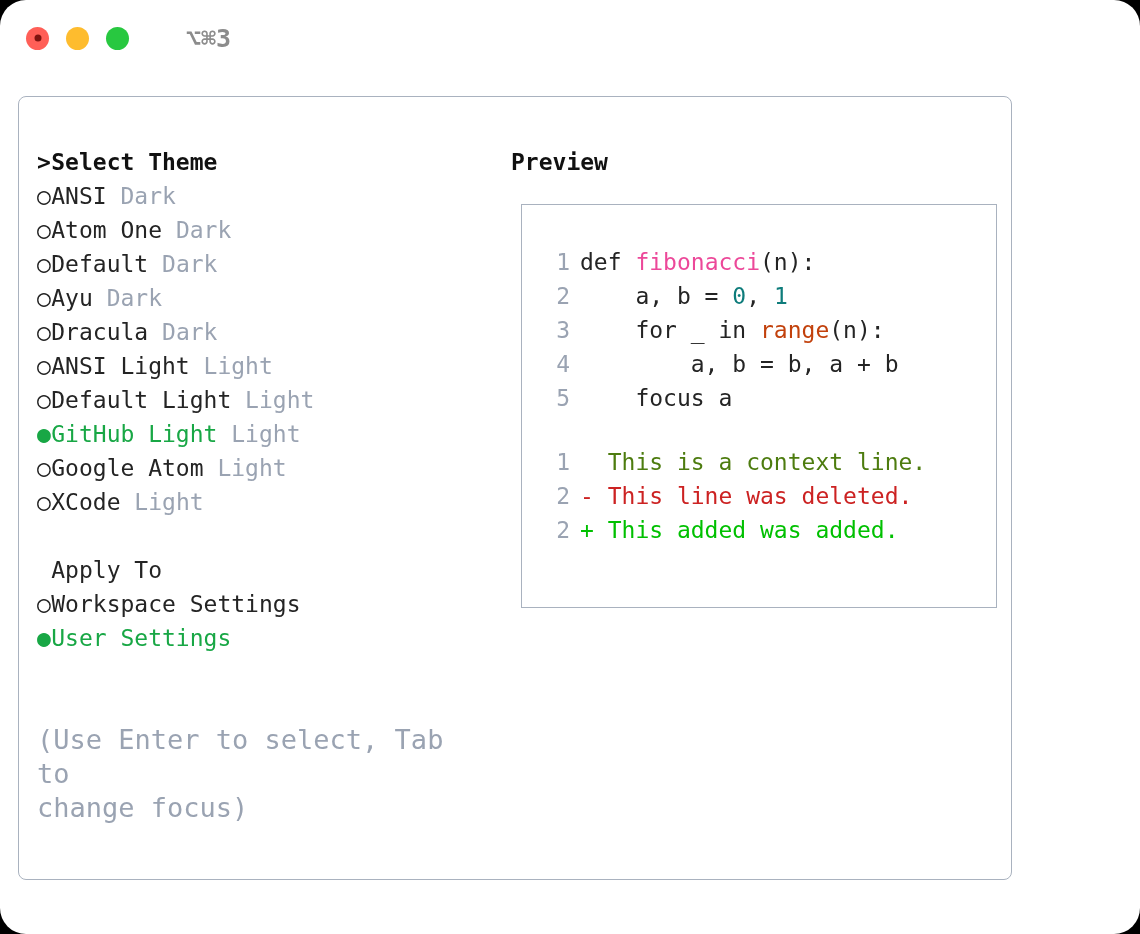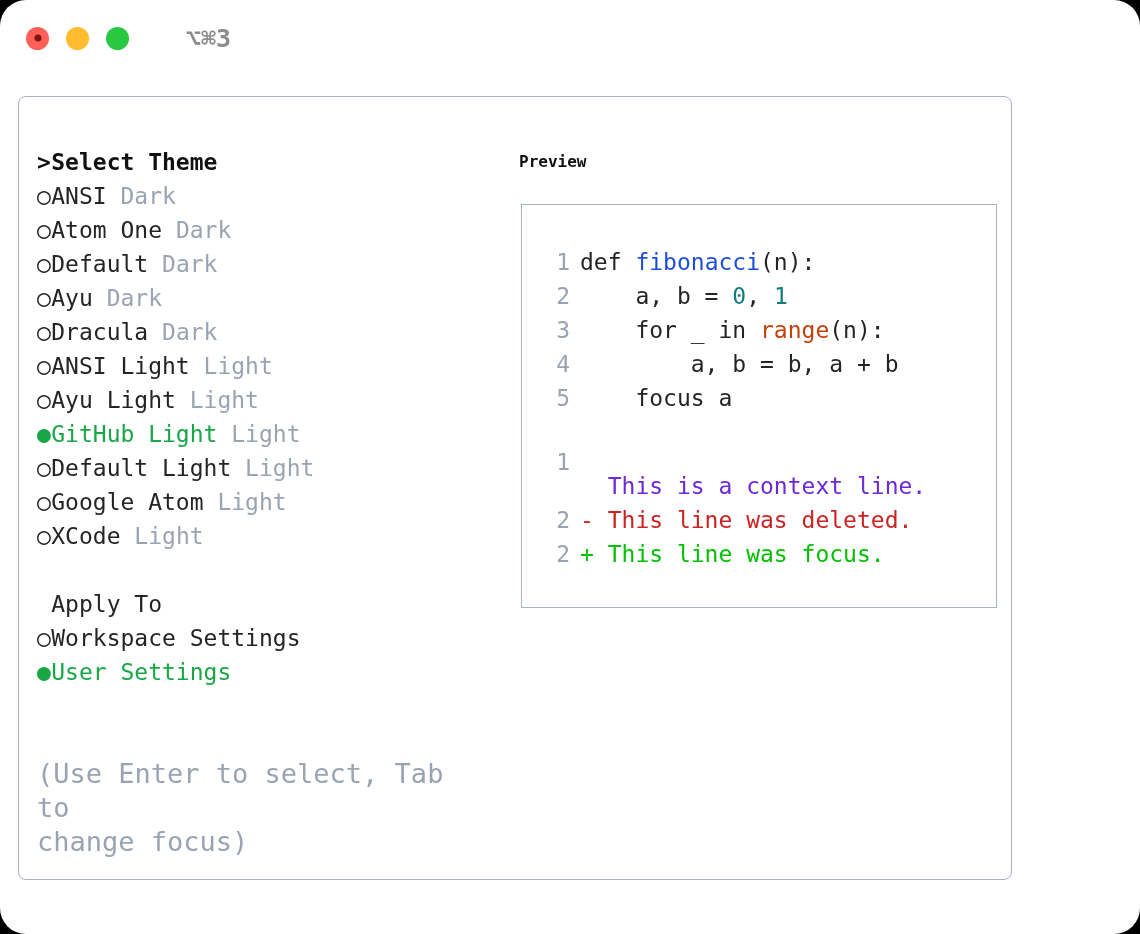--- a/index.html
+++ b/index.html
@@ -119,24 +119,24 @@
   .spacer-row { height: 34px; }
 
   
   #right-col {
     flex: 1 1 auto;
     padding: 48px 0 0 0;
     position: relative;
   }
 
   #preview-title {
-    font-size: 16px;
+    font-size: 23px;
     font-weight: bold;
     color: #111111;
-    margin-left: 20px;
+    margin-left: 12px;
     line-height: 34px;
   }
 
   #preview-box {
     position: absolute;
     left: 22px;
     top: 107px;
     width: 476px;
     height: 404px;
     border: 1.6px solid #a9b2bf;
@@ -155,25 +155,25 @@
   .gutter {
     width: 48px;
     text-align: right;
     color: #9aa3b2;
     flex: 0 0 auto;
     padding-right: 0px;
   }
 
   .code-text { padding-left: 10px; white-space: pre; }
 
-  .tok-fn   { color: #1d4ed8; }
+  .tok-fn   { color: #ec4899; }
   .tok-num  { color: #0e7c7b; }
   .tok-call { color: #c2410c; }
 
-  .diff-ctx { color: #6d28d9; margin-top: 24px; }
+  .diff-ctx { color: #4d7c0f; }
   .diff-del { color: #cc2222; }
   .diff-add { color: #00c000; }
 
   .diff-gap { height: 30px; }
 </style>
 </head>
 <body>
 
 <div id="window">
 
@@ -191,23 +191,22 @@
 
         <div class="tline heading"><span class="marker">&gt; </span><span>Select Theme</span></div>
 
         <div id="theme-list">
             <div class="tline"><span class="marker">○ </span><span>ANSI</span><span class="suffix"> Dark</span></div>
             <div class="tline"><span class="marker">○ </span><span>Atom One</span><span class="suffix"> Dark</span></div>
             <div class="tline"><span class="marker">○ </span><span>Default</span><span class="suffix"> Dark</span></div>
             <div class="tline"><span class="marker">○ </span><span>Ayu</span><span class="suffix"> Dark</span></div>
             <div class="tline"><span class="marker">○ </span><span>Dracula</span><span class="suffix"> Dark</span></div>
             <div class="tline"><span class="marker">○ </span><span>ANSI Light</span><span class="suffix"> Light</span></div>
-            <div class="tline"><span class="marker">○ </span><span>Ayu Light</span><span class="suffix"> Light</span></div>
+            <div class="tline"><span class="marker">○ </span><span>Default Light</span><span class="suffix"> Light</span></div>
             <div class="tline"><span class="marker sel">● </span><span class="sel">GitHub Light</span><span class="suffix"> Light</span></div>
-            <div class="tline"><span class="marker">○ </span><span>Default Light</span><span class="suffix"> Light</span></div>
             <div class="tline"><span class="marker">○ </span><span>Google Atom</span><span class="suffix"> Light</span></div>
             <div class="tline"><span class="marker">○ </span><span>XCode</span><span class="suffix"> Light</span></div>
           </div>
 
         <div class="spacer-row"></div>
 
         <div class="tline"><span class="marker">  </span><span>Apply To</span></div>
 
         <div id="apply-list">
             <div class="tline"><span class="marker">○ </span><span>Workspace Settings</span></div>
@@ -229,20 +228,20 @@
               <div class="code-line"><span class="gutter">1</span><span class="code-text"><span>def </span><span class="tok-fn">fibonacci</span><span>(n):</span></span></div>
               <div class="code-line"><span class="gutter">2</span><span class="code-text"><span>    a, b = </span><span class="tok-num">0</span><span>, </span><span class="tok-num">1</span></span></div>
               <div class="code-line"><span class="gutter">3</span><span class="code-text"><span>    for _ in </span><span class="tok-call">range</span><span>(n):</span></span></div>
               <div class="code-line"><span class="gutter">4</span><span class="code-text"><span>        a, b = b, a + b</span></span></div>
               <div class="code-line"><span class="gutter">5</span><span class="code-text"><span>    focus a</span></span></div>
             </div>
           <div class="diff-gap"></div>
           <div id="diff-block">
               <div class="code-line"><span class="gutter">1</span><span class="code-text diff-ctx">  This is a context line.</span></div>
               <div class="code-line"><span class="gutter">2</span><span class="code-text diff-del">- This line was deleted.</span></div>
-              <div class="code-line"><span class="gutter">2</span><span class="code-text diff-add">+ This line was focus.</span></div>
+              <div class="code-line"><span class="gutter">2</span><span class="code-text diff-add">+ This added was added.</span></div>
             </div>
         </div>
       </div>
 
     </div>
   </div>
 </div>
 
 </body></html>

